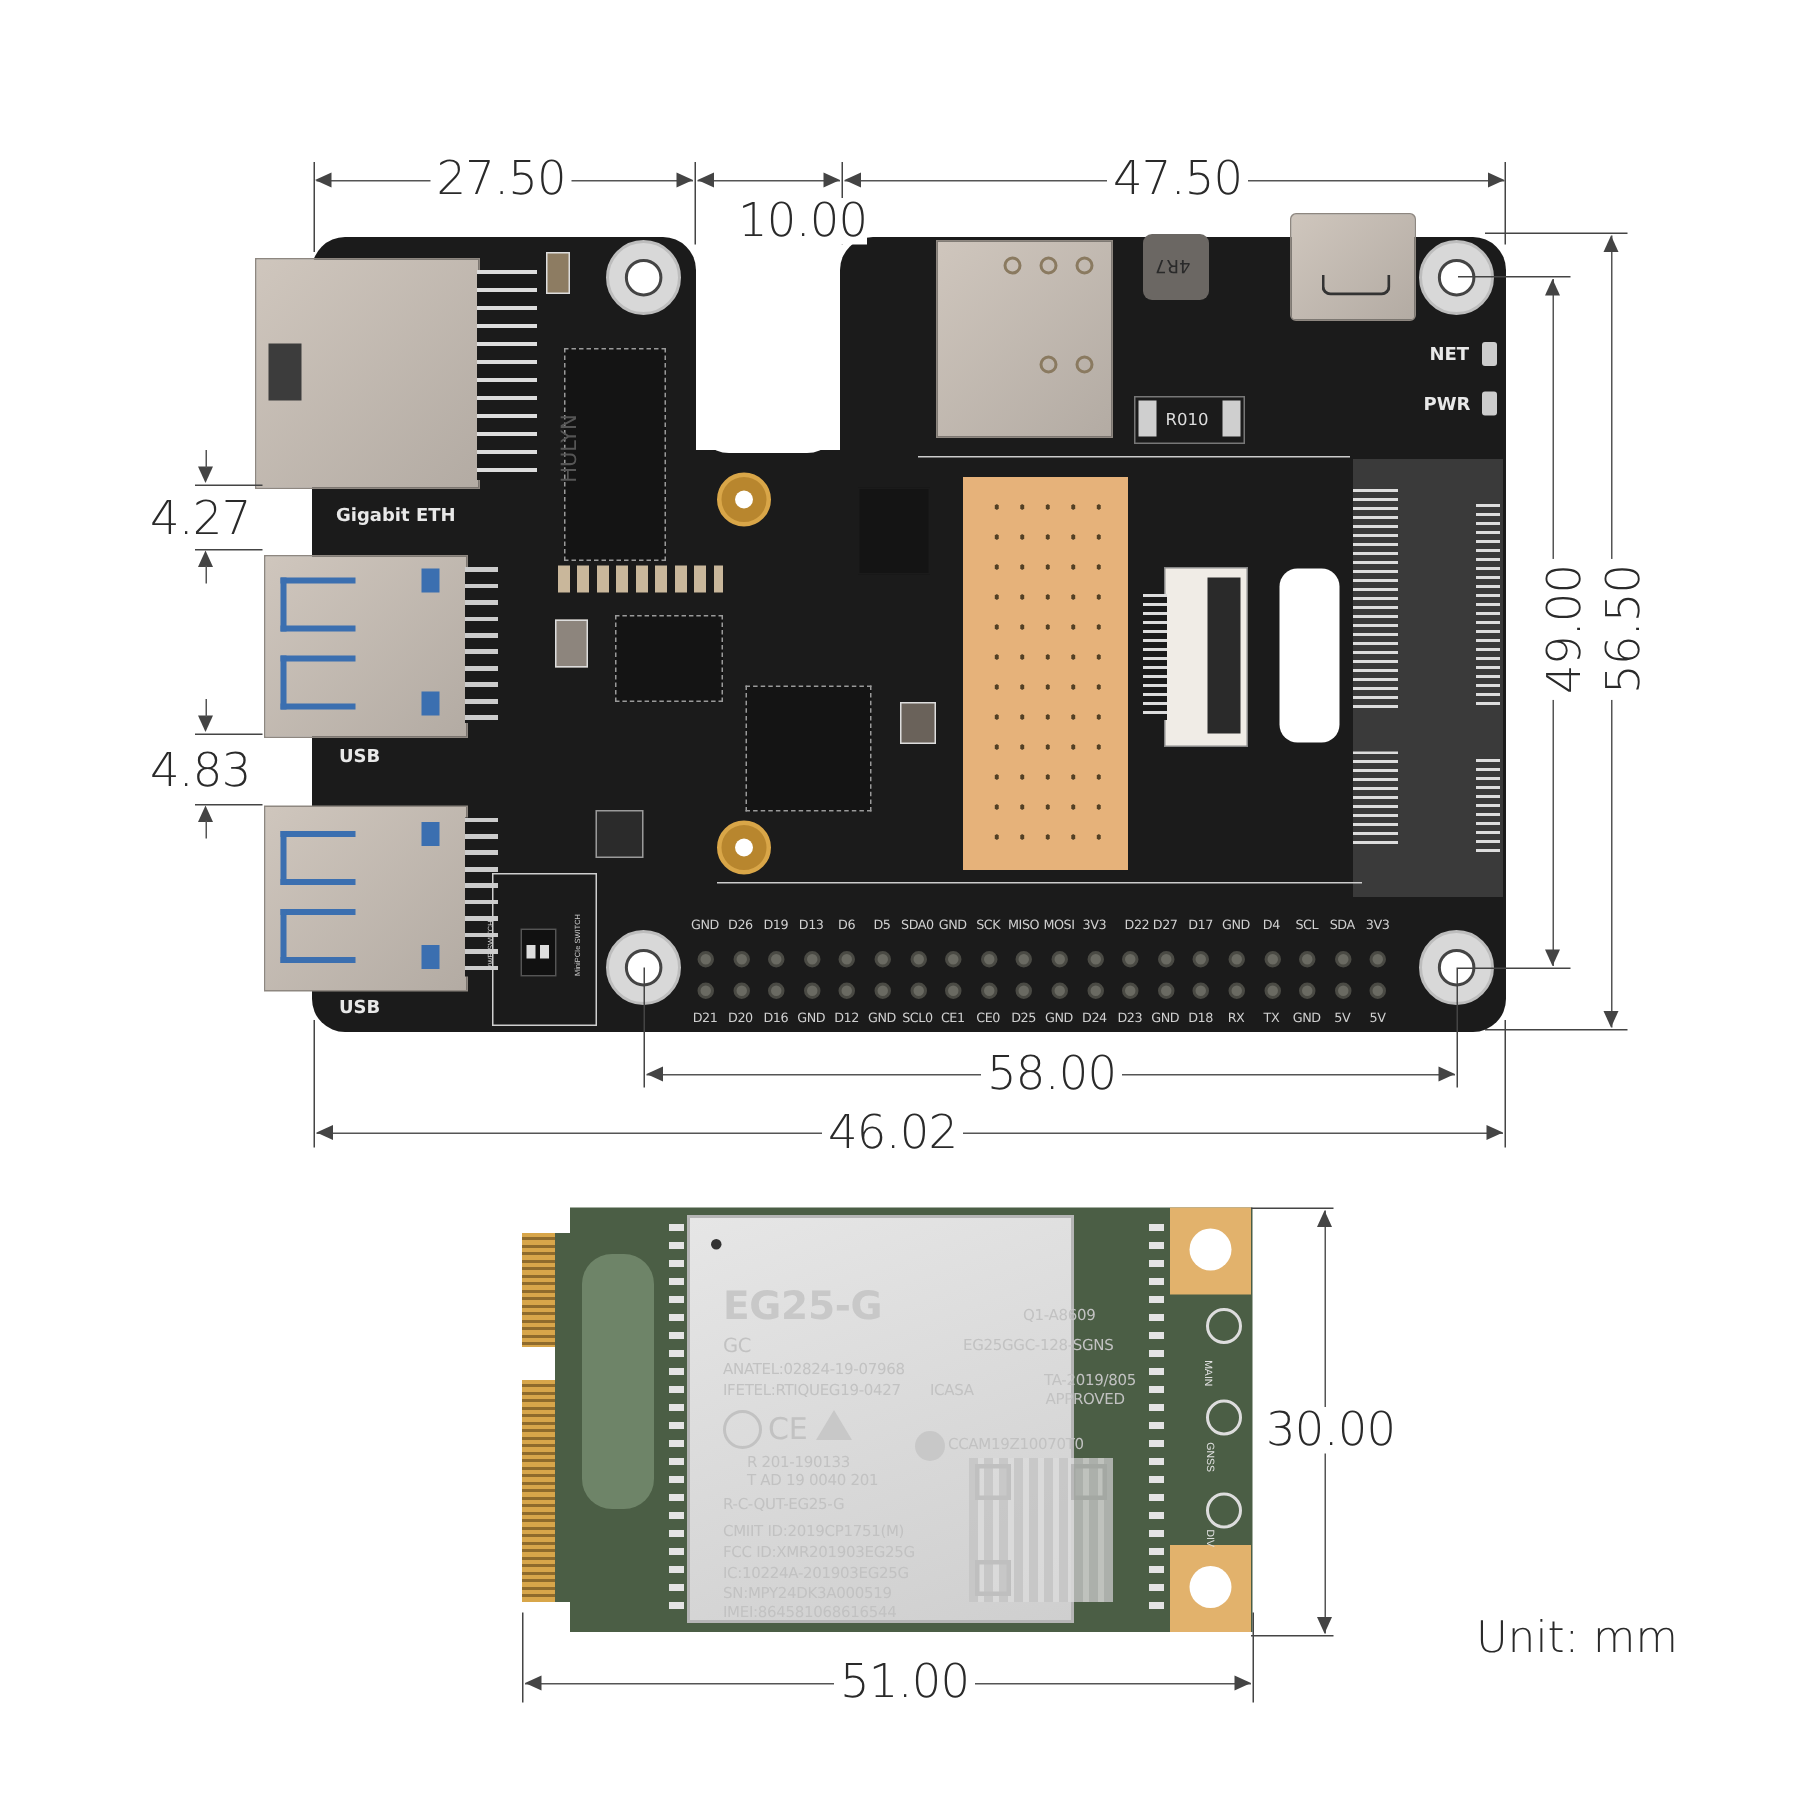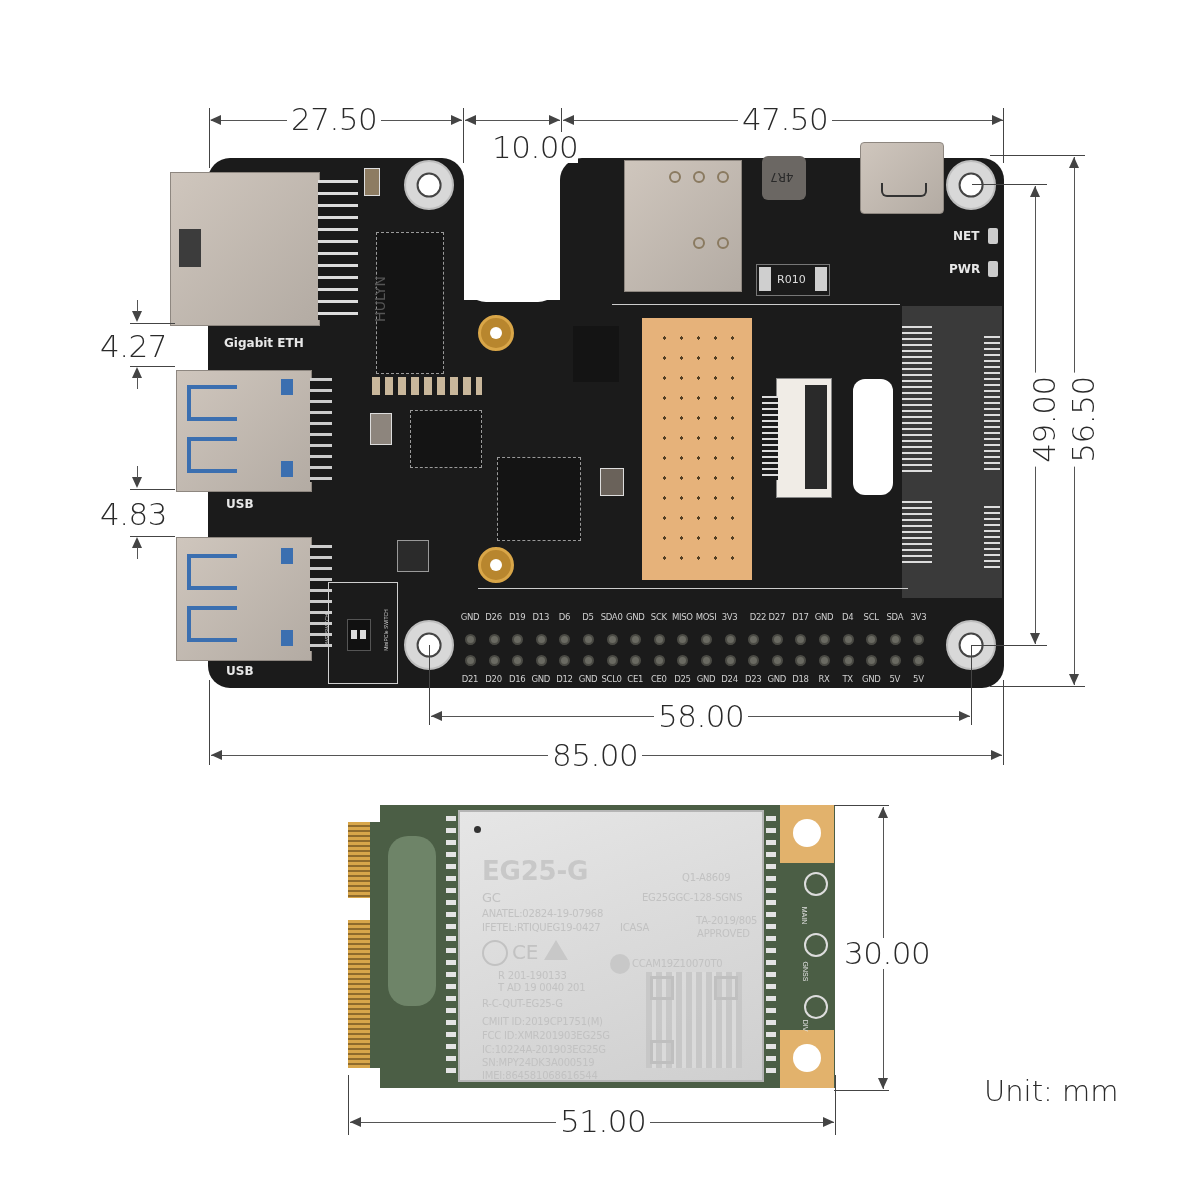--- a/index.html
+++ b/index.html
@@ -278,21 +278,21 @@
   <div class="tick-v" style="left:1003px;top:680px;height:85px;"></div>
 
   <div class="arrow-h" style="left:431px;top:716px;width:539px;"></div>
   <div class="ahl" style="left:431px;top:711px;"></div>
   <div class="ahr" style="left:959px;top:711px;"></div>
   <div class="dim-text big" style="left:654px;top:701px;">58.00</div>
 
   <div class="arrow-h" style="left:211px;top:755px;width:791px;"></div>
   <div class="ahl" style="left:211px;top:750px;"></div>
   <div class="ahr" style="left:991px;top:750px;"></div>
-  <div class="dim-text big" style="left:548px;top:740px;">85.00</div>
+  <div class="dim-text big" style="left:548px;top:740px;">46.02</div>
 
   <div class="tick-h" style="left:990px;top:155px;width:95px;"></div>
   <div class="tick-h" style="left:972px;top:184px;width:75px;"></div>
   <div class="tick-h" style="left:972px;top:645px;width:75px;"></div>
   <div class="tick-h" style="left:990px;top:686px;width:95px;"></div>
 
   <div class="arrow-v" style="left:1035px;top:186px;height:458px;"></div>
   <div class="ahu" style="left:1030px;top:186px;"></div>
   <div class="ahd" style="left:1030px;top:633px;"></div>
   <div class="dim-text big vtext" style="left:997px;top:404px;">49.00</div>
@@ -305,21 +305,21 @@
 
 <div>
   <div class="module" style="left:380px;top:805px;width:455px;height:283px;"></div>
 
   <div class="finger" style="left:348px;top:822px;width:32px;height:76px;"></div>
   <div class="finger" style="left:348px;top:920px;width:32px;height:148px;"></div>
   <div class="module" style="left:370px;top:822px;width:12px;height:246px;"></div>
 
   <div class="abs" style="left:388px;top:836px;width:48px;height:170px;background:#6e8468;border-radius:20px;"></div>
 
-  <div class="shield" style="left:458px;top:810px;width:306px;height:272px;">
+  <div class="shield" style="left:458px;top:810px;width:258px;height:272px;">
     <div class="abs" style="left:14px;top:14px;width:7px;height:7px;border-radius:50%;background:#333;"></div>
     <div class="shield-txt" style="left:22px;top:44px;font-size:26px;font-weight:bold;color:#c8c8c8;">EG25-G</div>
     <div class="shield-txt" style="left:22px;top:78px;font-size:13px;">GC</div>
     <div class="shield-txt" style="left:222px;top:60px;">Q1-A8609</div>
     <div class="shield-txt" style="left:182px;top:80px;">EG25GGC-128-SGNS</div>
     <div class="shield-txt" style="left:22px;top:96px;">ANATEL:02824-19-07968</div>
     <div class="shield-txt" style="left:22px;top:110px;">IFETEL:RTIQUEG19-0427</div>
     <div class="shield-txt" style="left:160px;top:110px;">ICASA</div>
     <div class="shield-txt" style="left:236px;top:103px;">TA-2019/805</div>
     <div class="shield-txt" style="left:237px;top:116px;">APPROVED</div>

